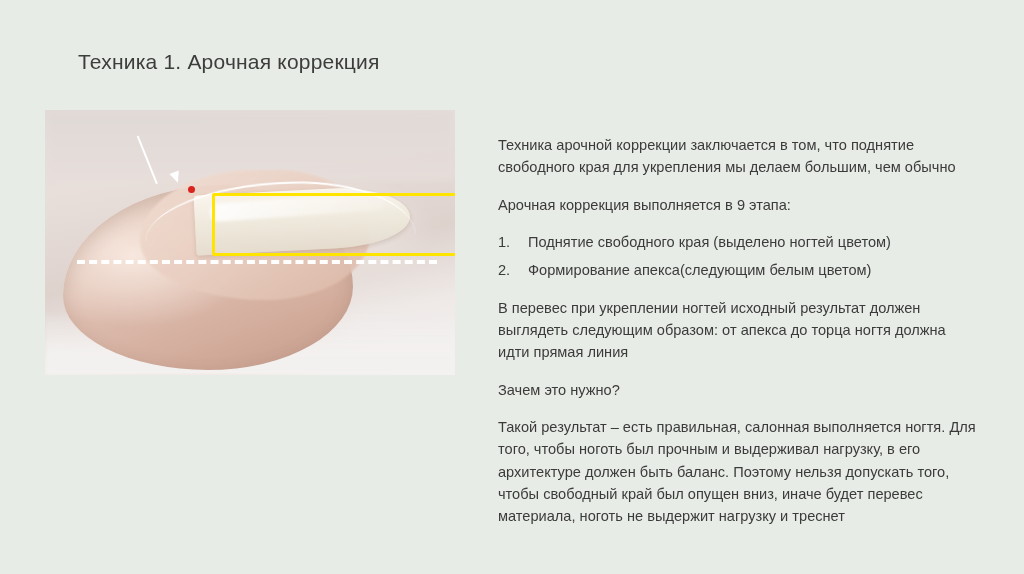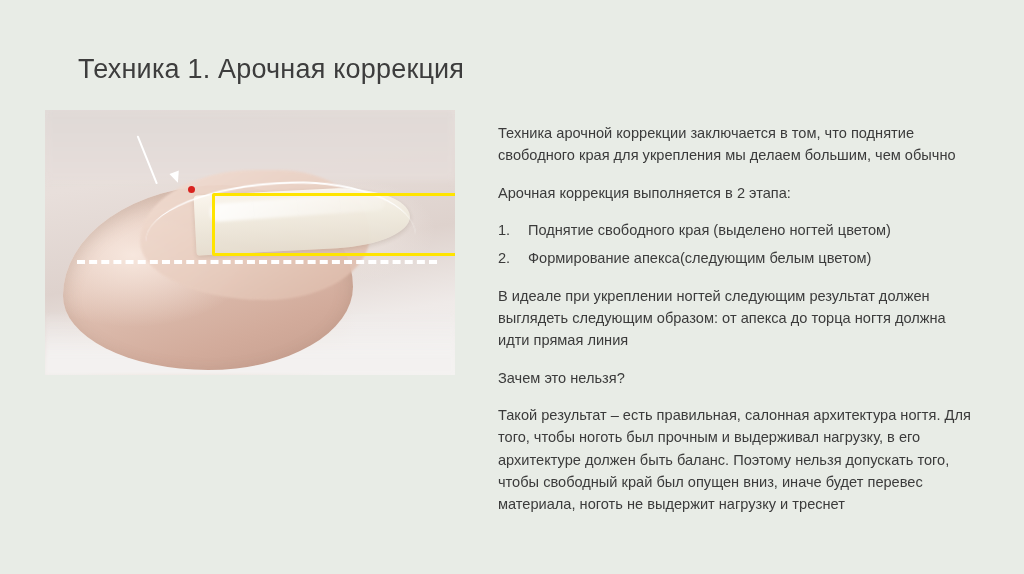--- a/index.html
+++ b/index.html
@@ -16,21 +16,21 @@
   .slide {
     position: relative;
     width: 1024px;
     height: 574px;
     box-sizing: border-box;
   }
   .slide-title {
     position: absolute;
     left: 78px;
     top: 36px;
-    font-size: 27px;
+    font-size: 21px;
     color: #3d3d3d;
     font-weight: normal;
     letter-spacing: 0.2px;
     white-space: nowrap;
   }
   
   .photo-wrap {
     position: absolute;
     left: 45px;
     top: 110px;
@@ -172,21 +172,21 @@
   .bg-band-bottom {
     position: absolute;
     left: 0; bottom: 0; width: 410px; height: 60px;
     background: linear-gradient(180deg, rgba(240,238,237,0.2) 0%, #f3f1f0 70%);
     filter: blur(2px);
   }
   
   .text-col {
     position: absolute;
     left: 498px;
-    top: 122px;
+    top: 134px;
     width: 480px;
     color: #3b3b3b;
     font-size: 14.6px;
     line-height: 1.53;
   }
   .para {
     margin: 0 0 15px 0;
   }
   .num-list {
     margin: 0 0 15px 0;
@@ -224,31 +224,31 @@
       <div class="yellow-box"></div>
       <div class="red-dot"></div>
       <div class="arrow-line"></div>
       <div class="arrow-head"></div>
       <div class="dashed-line"></div>
     </div>
   </div>
 
   <div class="text-col">
     <p class="para">Техника арочной коррекции заключается в том, что поднятие свободного края для укрепления мы делаем большим, чем обычно</p>
-    <p class="para">Арочная коррекция выполняется в 2 этапа:</p>
+    <p class="para">Арочная коррекция выполняется в 9 этапа:</p>
 
     <ul class="num-list">
       <li class="num-item">
         <span class="num-marker">1.</span>
         <span class="num-text">Поднятие свободного края (выделено ногтей цветом)</span>
       </li>
       <li class="num-item">
         <span class="num-marker">2.</span>
         <span class="num-text">Формирование апекса(следующим белым цветом)</span>
       </li>
     </ul>
 
-    <p class="para">В идеале при укреплении ногтей следующим результат должен выглядеть следующим образом: от апекса до торца ногтя должна идти прямая линия</p>
-    <p class="para">Зачем это нельзя?</p>
-    <p class="para">Такой результат – есть правильная, салонная архитектура ногтя. Для того, чтобы ноготь был прочным и выдерживал нагрузку, в его архитектуре должен быть баланс. Поэтому нельзя допускать того, чтобы свободный край был опущен вниз, иначе будет перевес материала, ноготь не выдержит нагрузку и треснет</p>
+    <p class="para">В перевес при укреплении ногтей исходный результат должен выглядеть следующим образом: от апекса до торца ногтя должна идти прямая линия</p>
+    <p class="para">Зачем это нужно?</p>
+    <p class="para">Такой результат – есть правильная, салонная выполняется ногтя. Для того, чтобы ноготь был прочным и выдерживал нагрузку, в его архитектуре должен быть баланс. Поэтому нельзя допускать того, чтобы свободный край был опущен вниз, иначе будет перевес материала, ноготь не выдержит нагрузку и треснет</p>
   </div>
 
 </div>
 
 </body></html>

